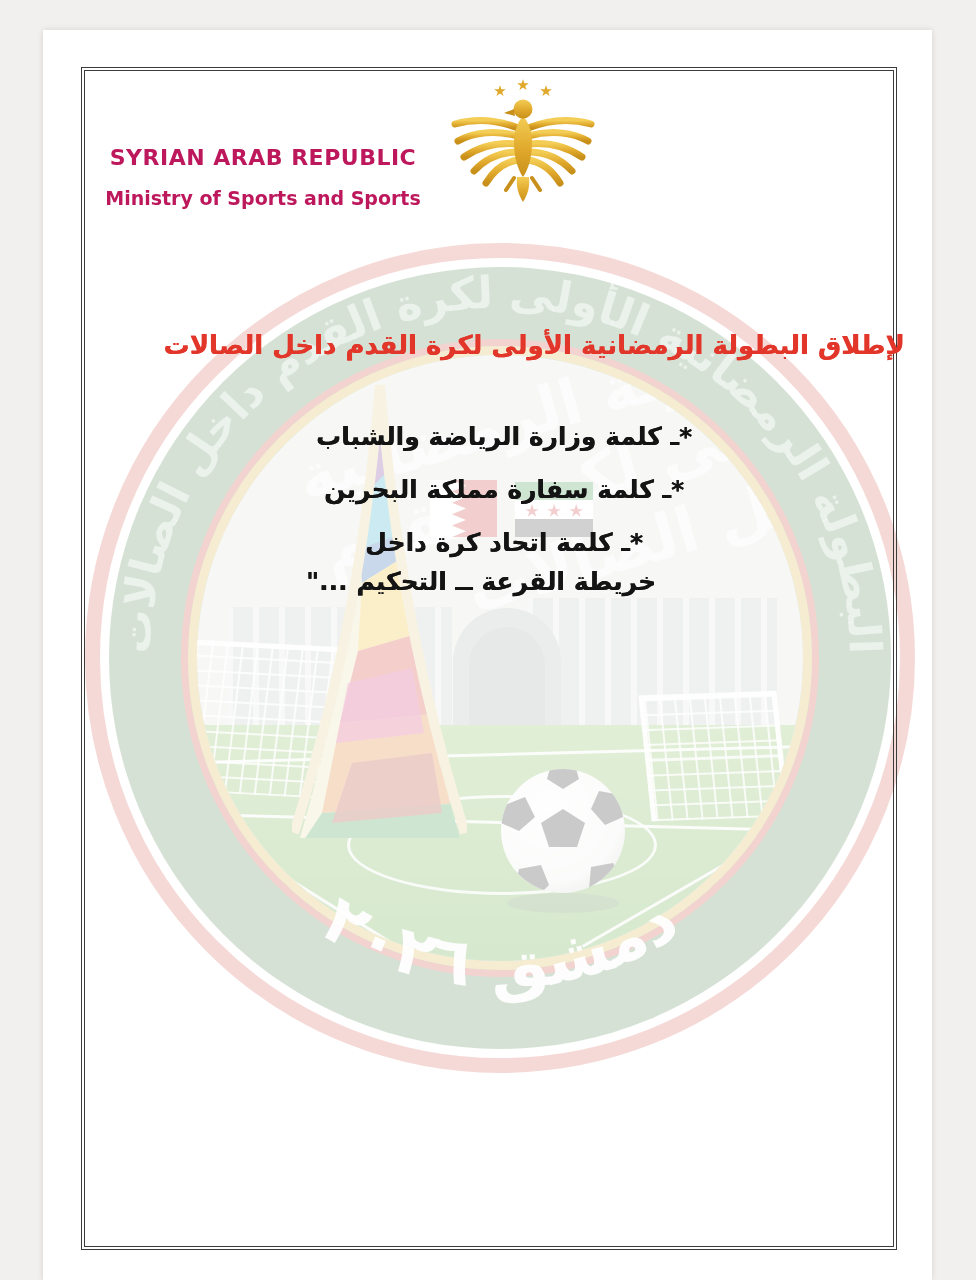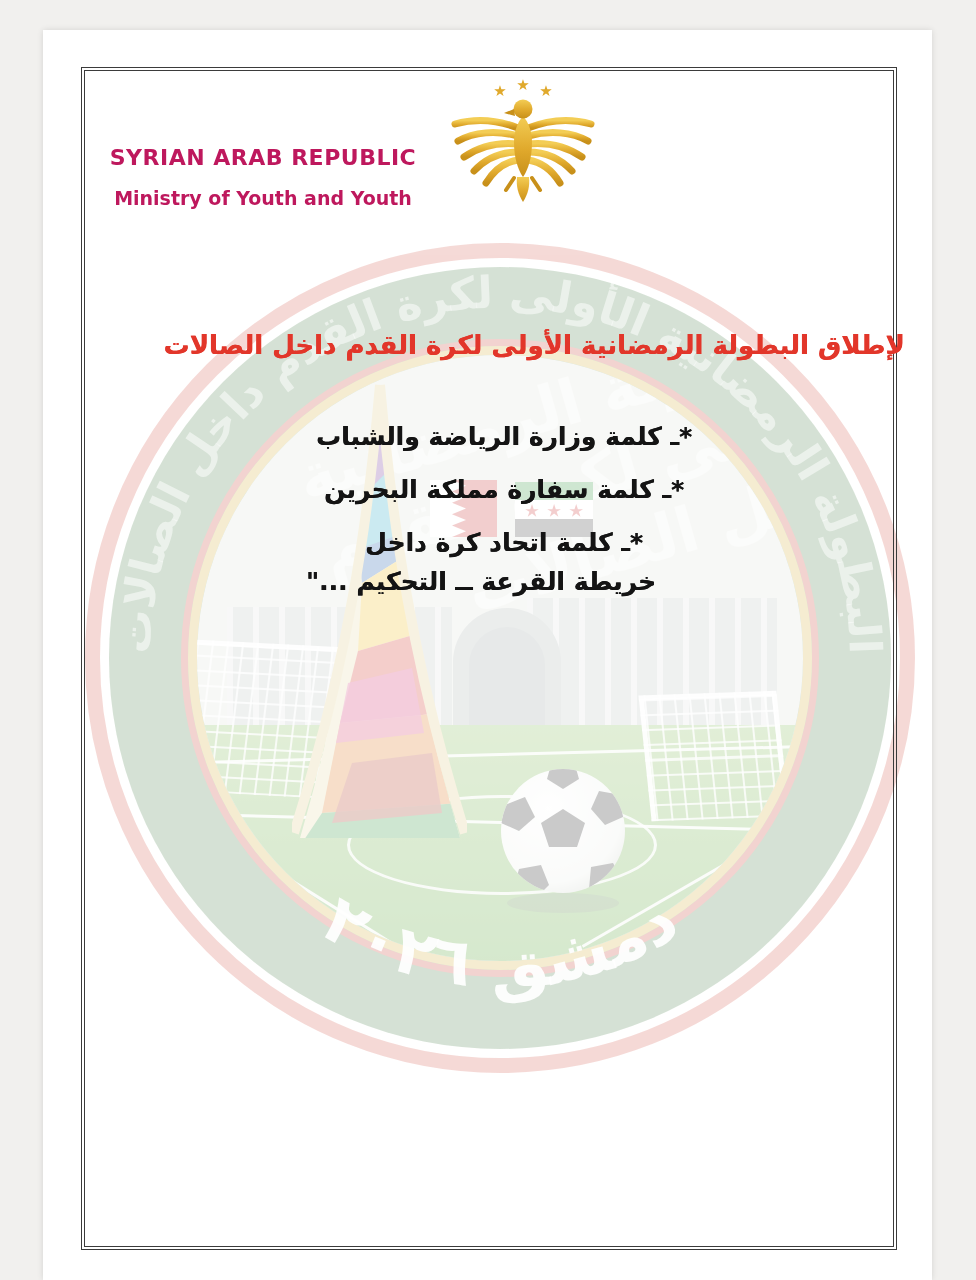--- a/index.html
+++ b/index.html
@@ -190,21 +190,21 @@
         <text font-size="66" font-weight="bold" fill="#ffffff" fill-opacity=".95">
           <textPath href="#arcBot" startOffset="50%" text-anchor="middle">دمشق ٢٠٢٦</textPath>
         </text>
       </svg>
     </div>
 
     <div class="doc-frame"></div>
 
     <div class="hdr-left">
       <div class="l1">SYRIAN ARAB REPUBLIC</div>
-      <div class="l2">Ministry of Youth and Youth</div>
+      <div class="l2">Ministry of Sports and Sports</div>
     </div>
 
     <svg class="hdr-eagle" viewBox="0 0 150 130">
       <defs>
         <linearGradient id="gold" x1="0" y1="0" x2="0" y2="1">
           <stop offset="0%" stop-color="#f3cd55"></stop>
           <stop offset="55%" stop-color="#e0a92c"></stop>
           <stop offset="100%" stop-color="#c8901a"></stop>
         </linearGradient>
       </defs>

